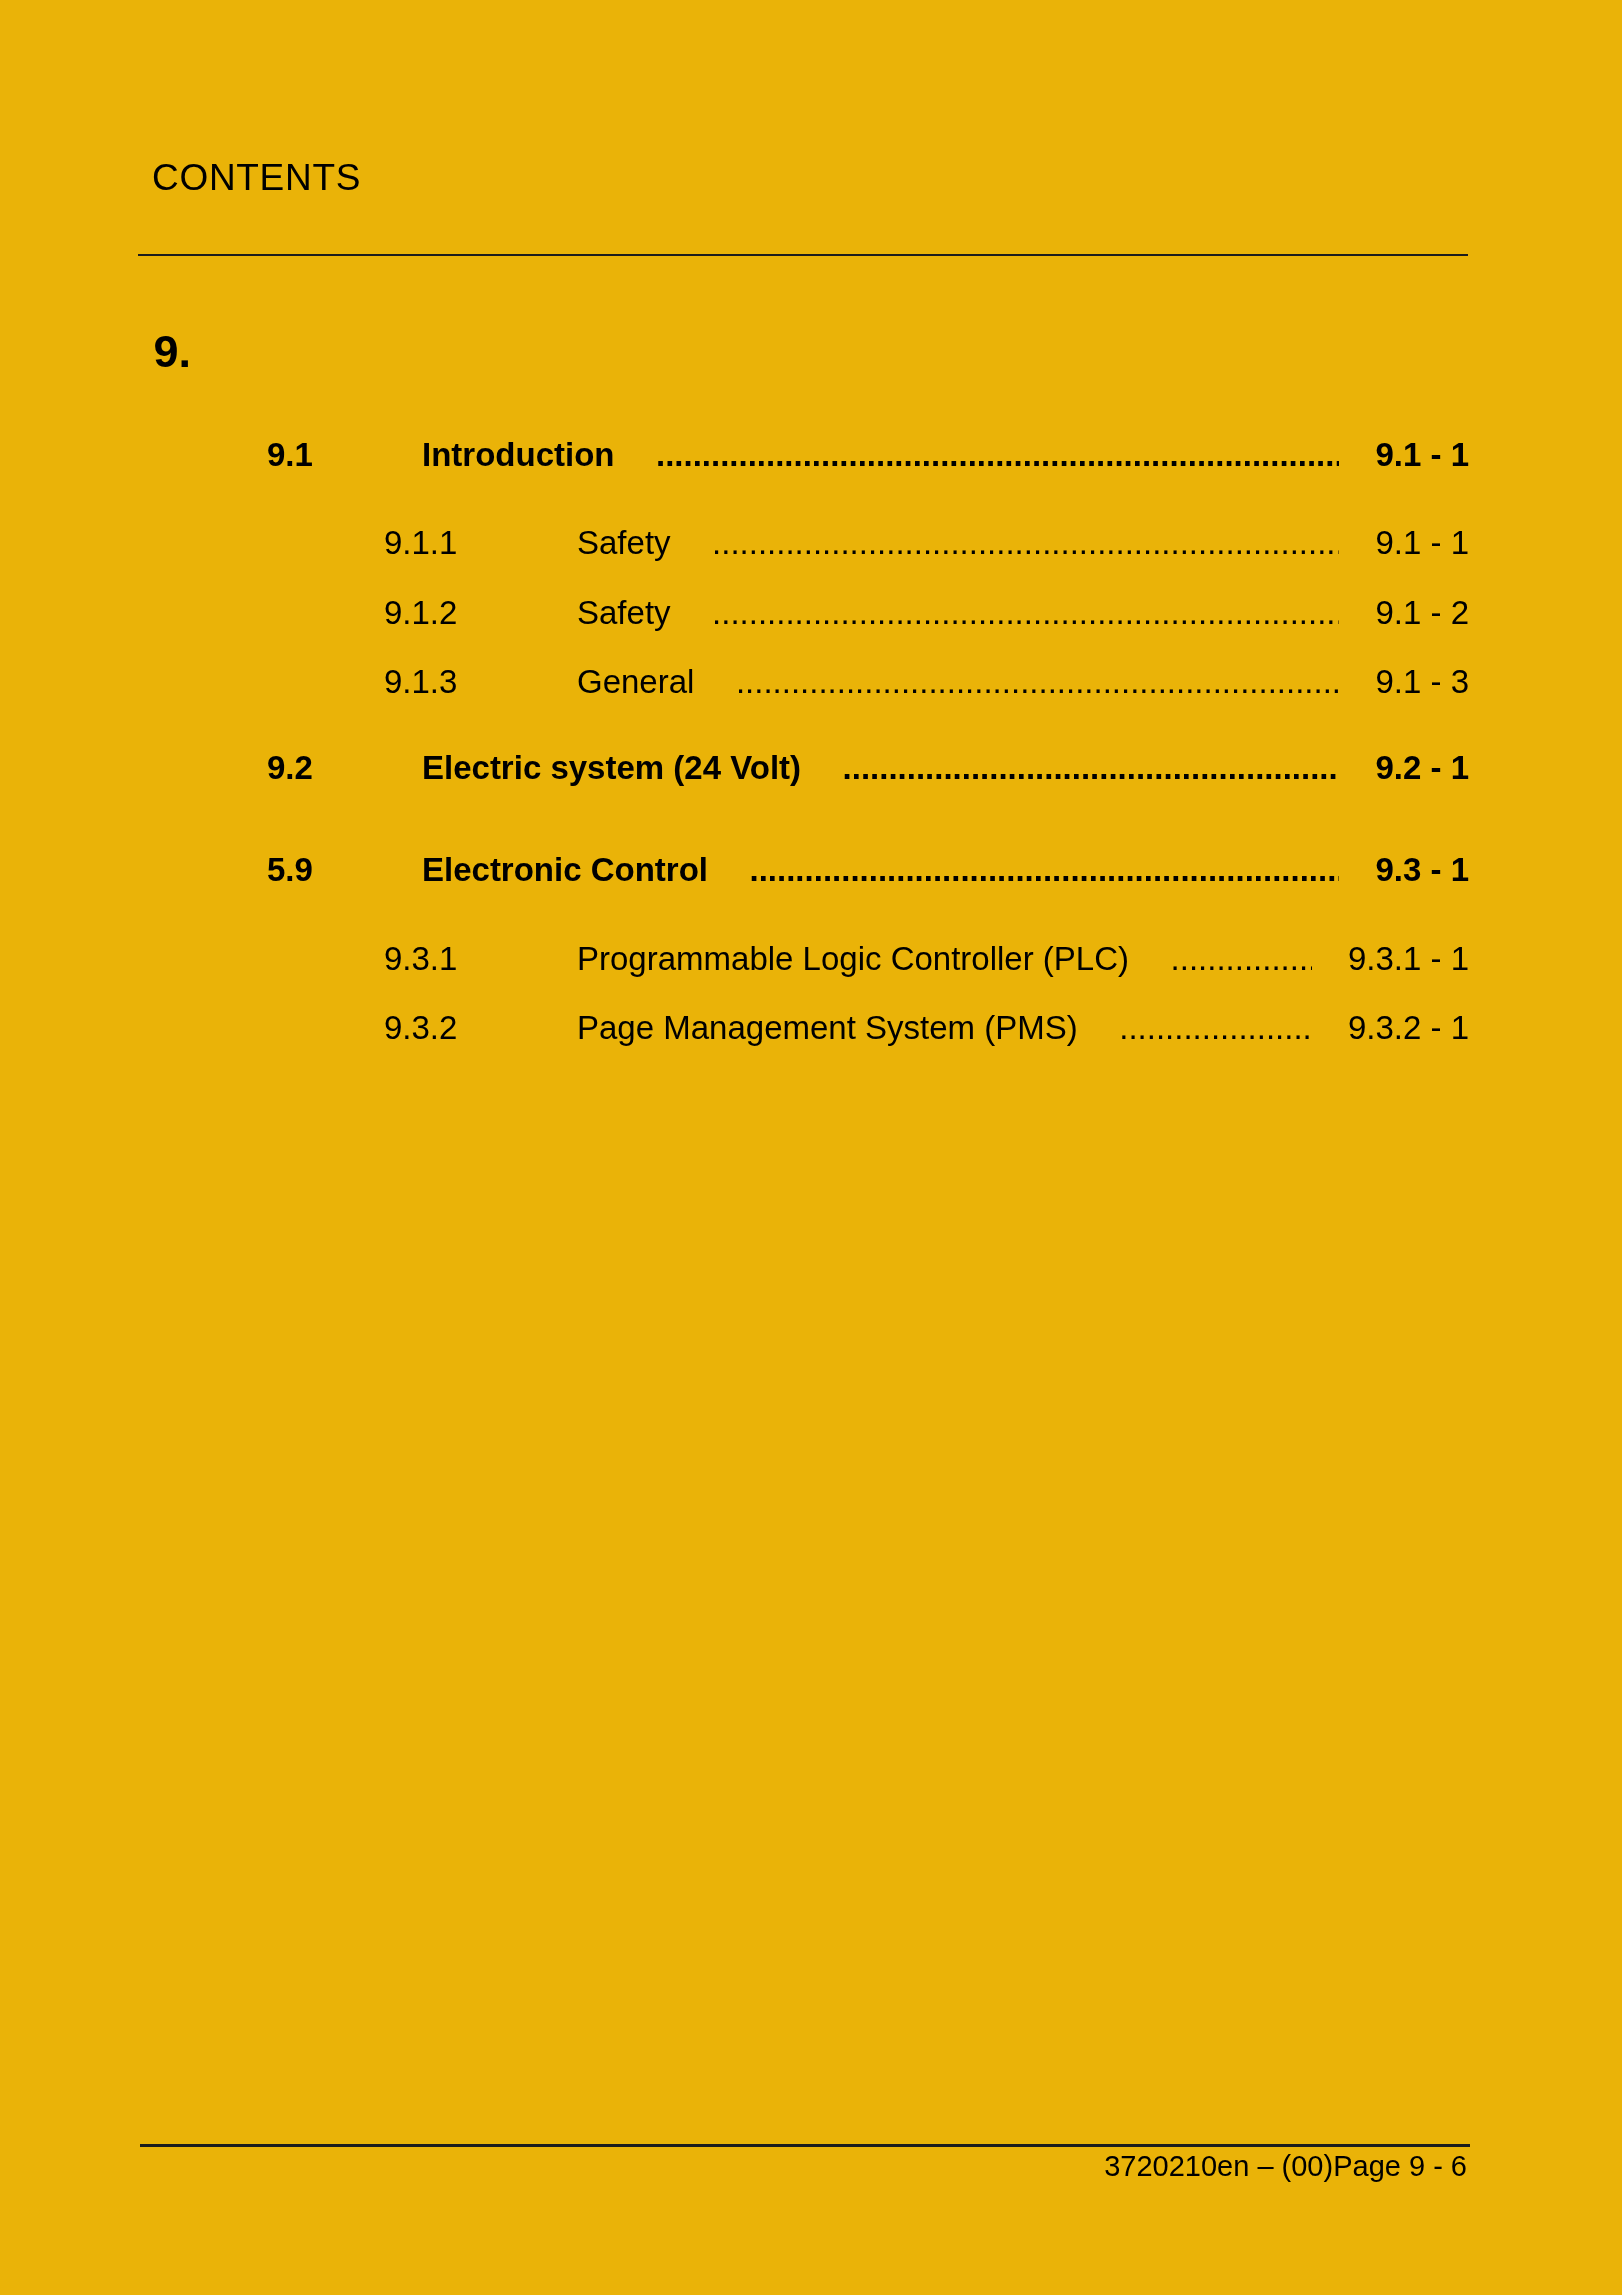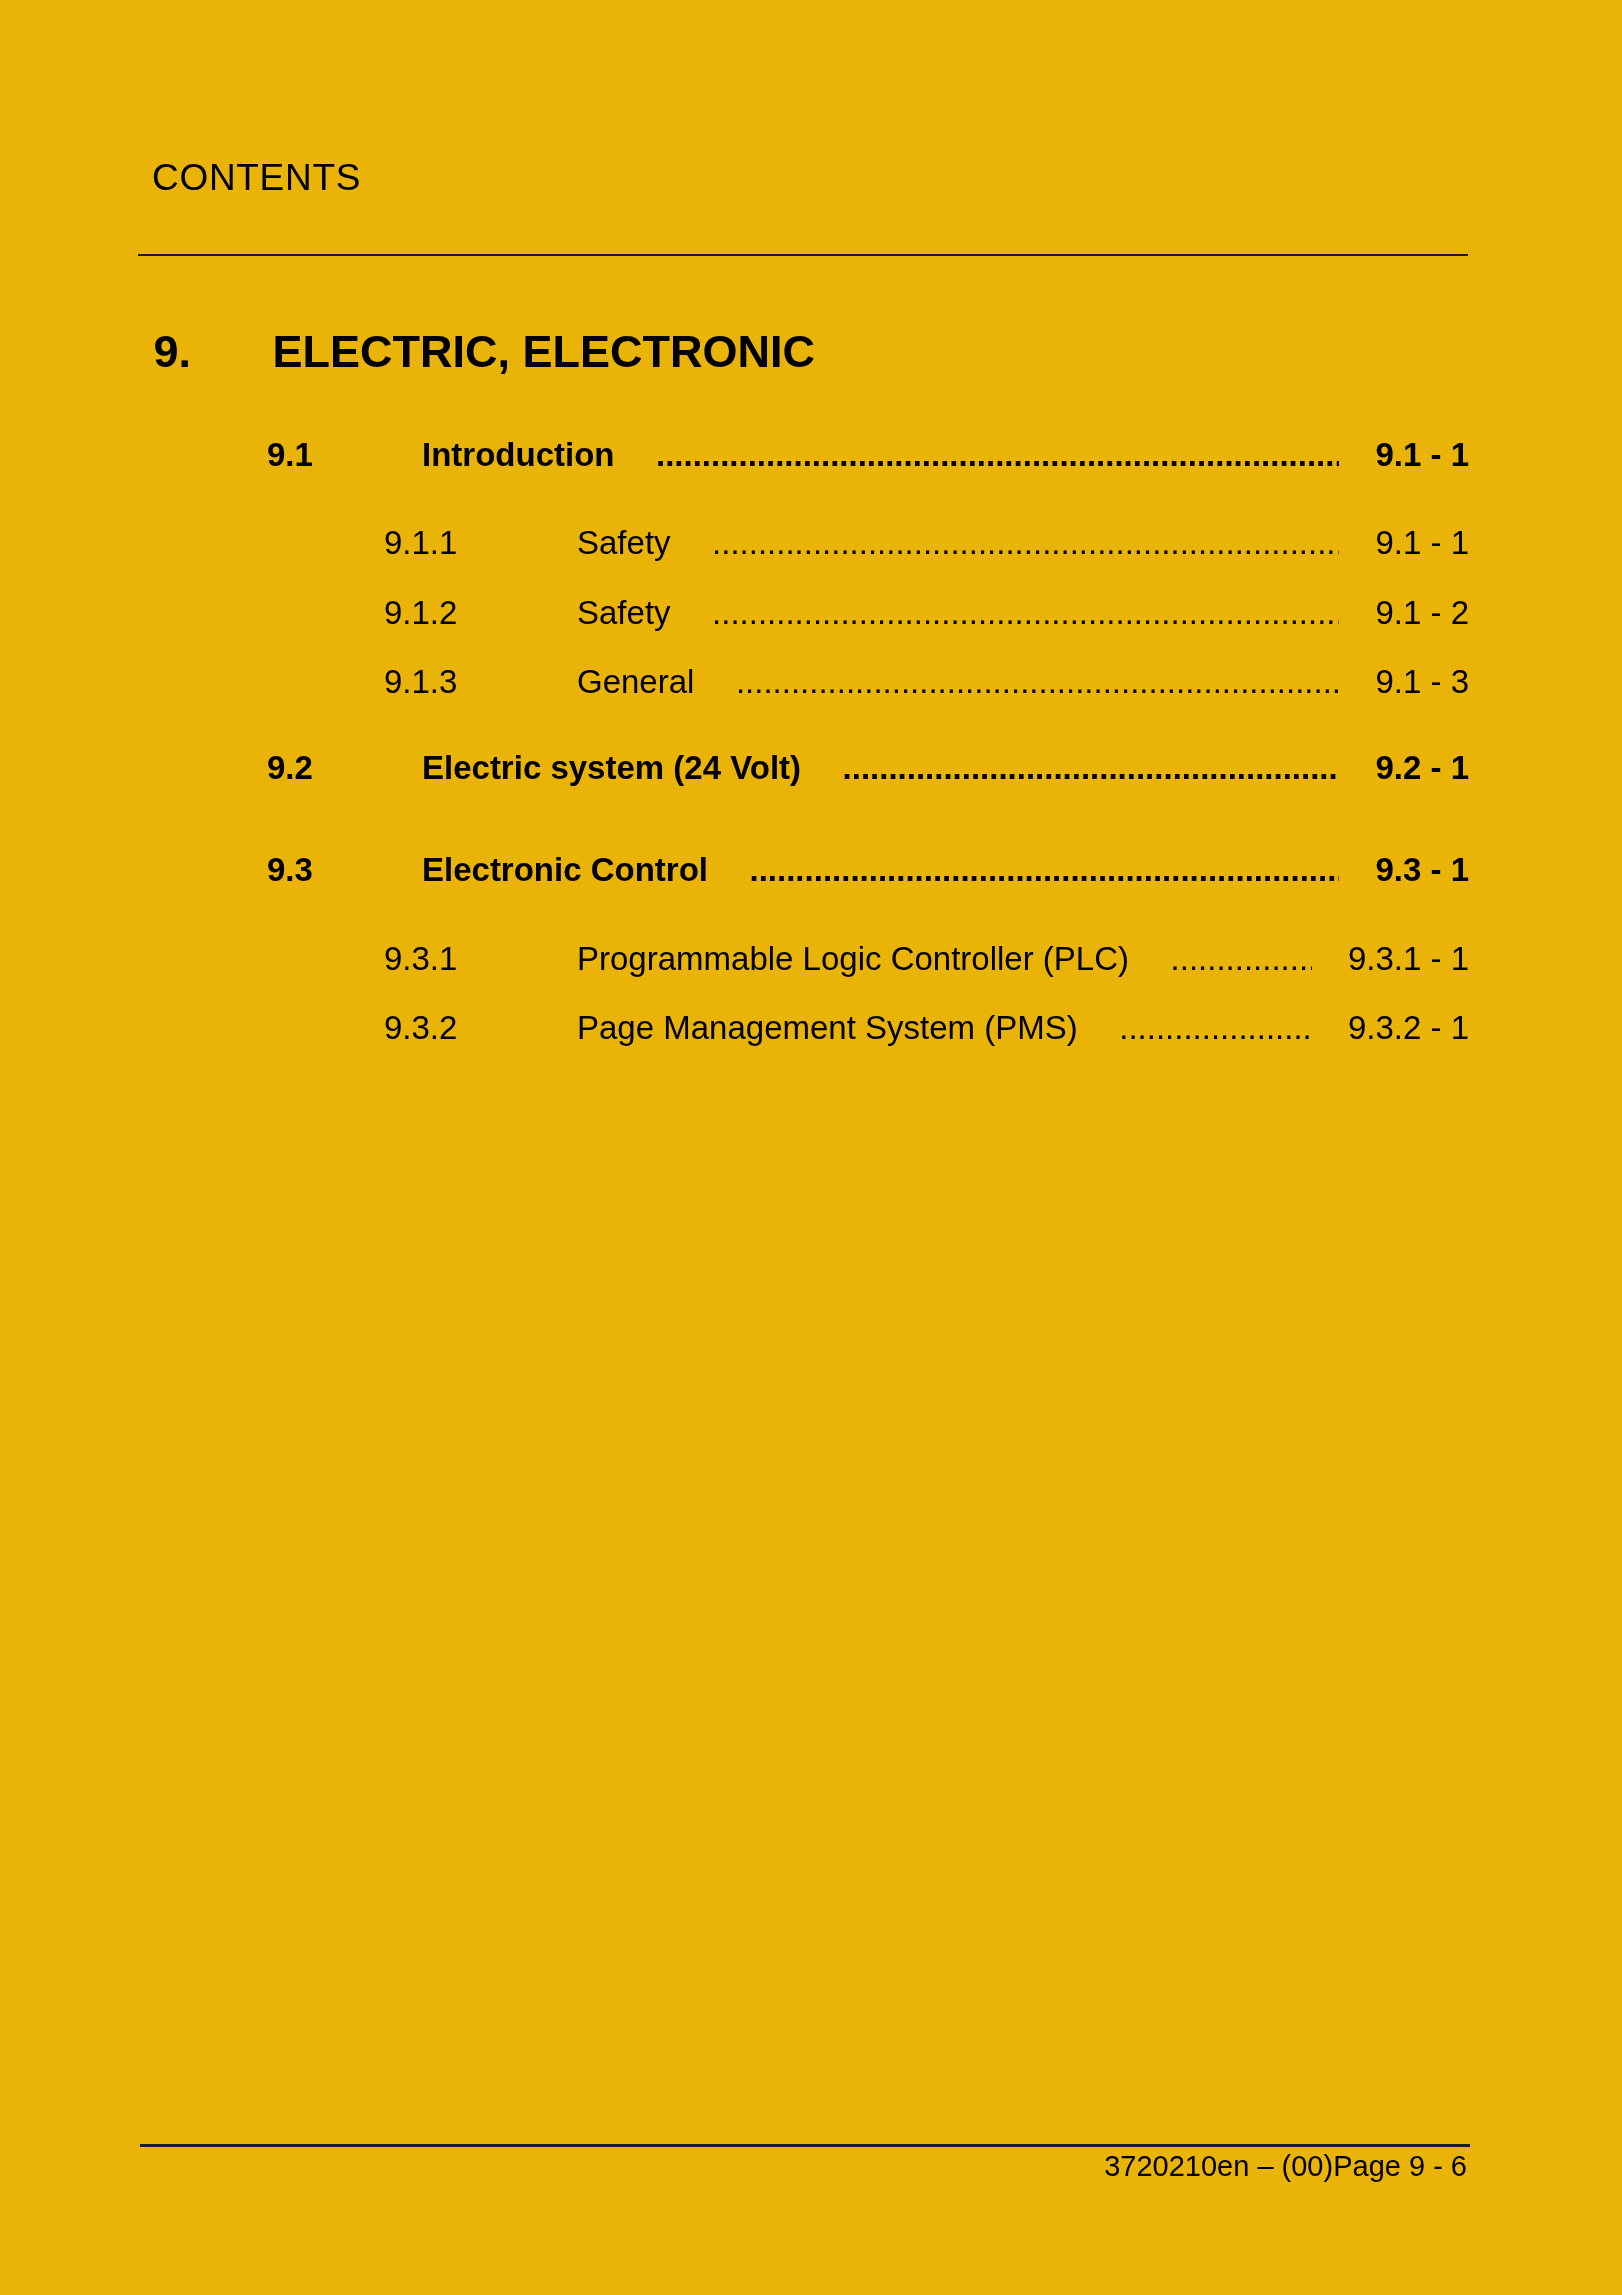--- a/index.html
+++ b/index.html
@@ -104,21 +104,20 @@
 </head>
 <body>
 
 <div class="page">
 
   <div class="header-title">CONTENTS</div>
   <div class="top-rule"></div>
 
   <div class="chapter">
     <span class="ch-num">9.</span>
-    <span class="ch-title">ELECTRIC, ELECTRONIC</span>
   </div>
 
   <div>
 
     <div class="toc-row level1" style="top:438px">
       <span class="toc-num">9.1</span>
       <span class="toc-label">Introduction</span>
       <span class="leader">............................................................................................................................................................................................................................................................................................................</span>
       <span class="toc-page">9.1 - 1</span>
     </div>
@@ -145,21 +144,21 @@
     </div>
 
     <div class="toc-row level1" style="top:751px">
       <span class="toc-num">9.2</span>
       <span class="toc-label">Electric system (24 Volt)</span>
       <span class="leader">............................................................................................................................................................................................................................................................................................................</span>
       <span class="toc-page">9.2 - 1</span>
     </div>
 
     <div class="toc-row level1" style="top:853px">
-      <span class="toc-num">9.3</span>
+      <span class="toc-num">5.9</span>
       <span class="toc-label">Electronic Control</span>
       <span class="leader">............................................................................................................................................................................................................................................................................................................</span>
       <span class="toc-page">9.3 - 1</span>
     </div>
 
     <div class="toc-row level2" style="top:942px">
       <span class="toc-num">9.3.1</span>
       <span class="toc-label">Programmable Logic Controller (PLC)</span>
       <span class="leader">............................................................................................................................................................................................................................................................................................................</span>
       <span class="toc-page">9.3.1 - 1</span>

